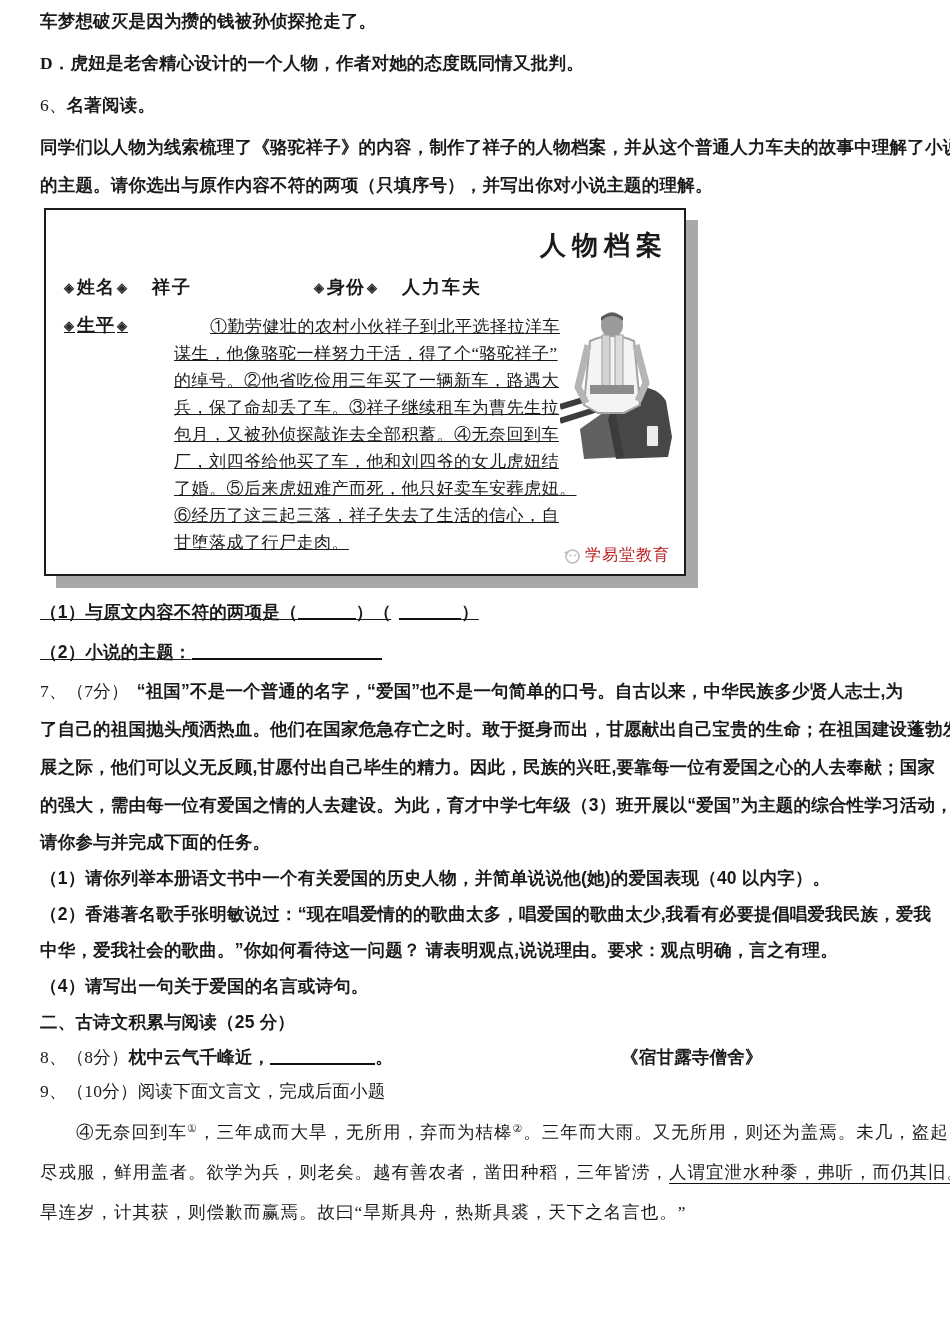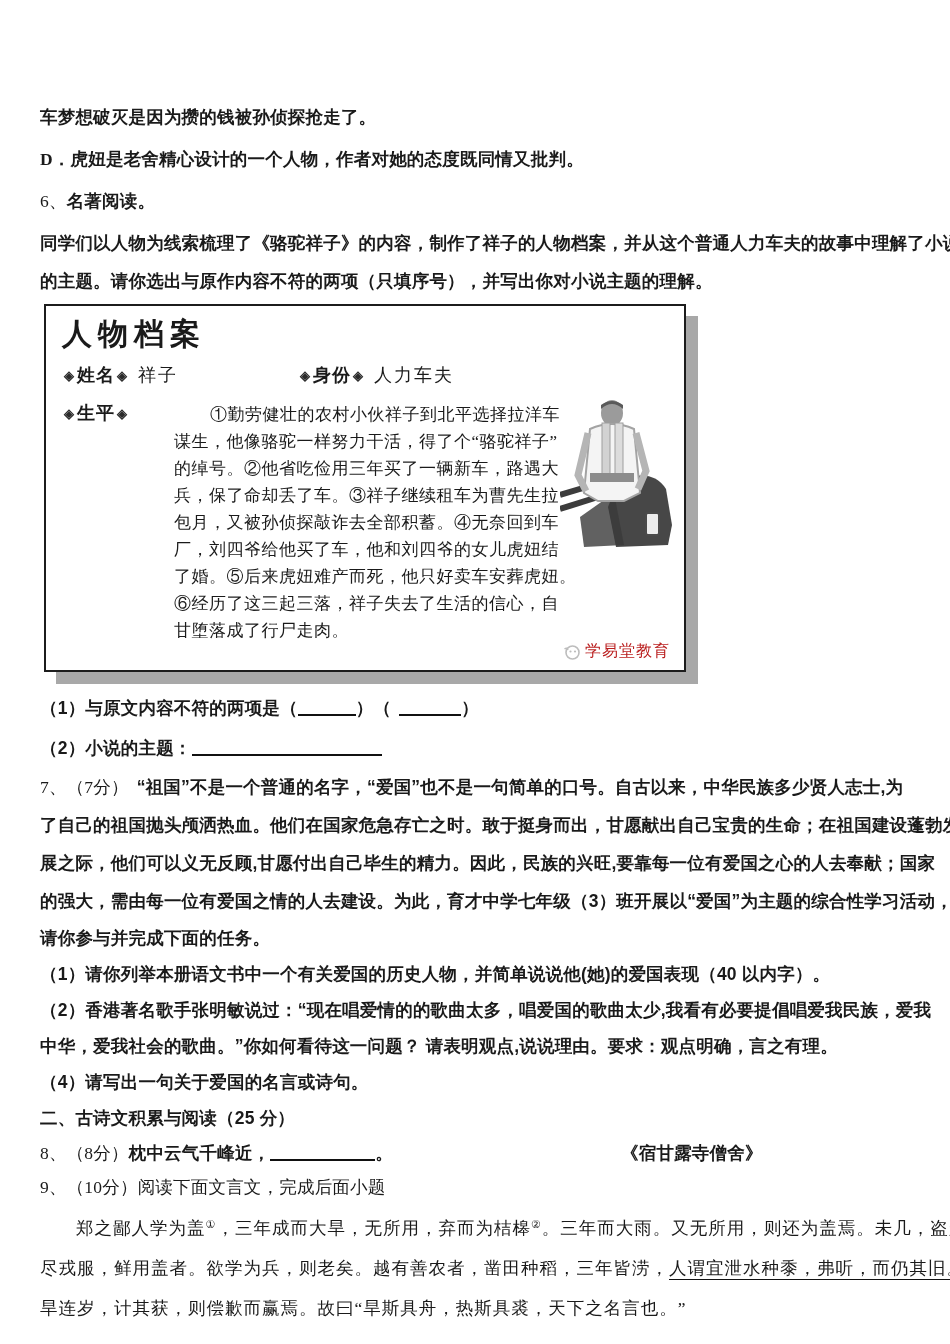--- a/index.html
+++ b/index.html
@@ -4,25 +4,25 @@
 <style>
   * { margin:0; padding:0; box-sizing:border-box; }
   html,body { background:#ffffff; }
   body {
     width:950px; height:1344px;
     font-family:"Liberation Sans", sans-serif;
     color:#1a1a1a;
     position:relative;
     overflow:hidden;
   }
-  .content { position:absolute; left:40px; right:34px; top:0; padding-top:96px; }
+  .content { position:absolute; left:40px; right:34px; top:0; }
 
   
   .tline { font-size:17.5px; font-weight:700; line-height:42px; white-space:nowrap; letter-spacing:0.2px; }
-  .lh40 { line-height:40px; }
+  .lh40 { line-height:40px;text-decoration:underline; }
   .lh38 { line-height:38px; }
   .lh36 { line-height:36px; }
   .lh34 { line-height:34px; }
   .num  { font-family:"Liberation Serif", serif; font-weight:400; }
 
   
   .blank { display:inline-block; border-bottom:2px solid #111; height:15px; vertical-align:-2px; }
   .w58  { width:58px; }
   .w62  { width:62px; }
   .w190 { width:190px; }
@@ -34,29 +34,29 @@
   .card {
     width:642px; margin:6px 0 16px 4px;
     border:2px solid #1c1c1c;
     background:#fff;
     box-shadow:12px 12px 0 0 #a8a8a8;
     position:relative;
     padding:10px 16px 6px 16px;
     height:368px;
   }
   .card-title {
-    text-align:left; font-family:"Liberation Serif", serif;
-    font-weight:700; font-size:30px; line-height:36px; letter-spacing:6px;
+    text-align:right; font-family:"Liberation Serif", serif;
+    font-weight:700; font-size:26px; line-height:36px; letter-spacing:6px;margin-top:8px;
   }
   .card-fields { display:flex; margin-top:10px; font-size:18px; line-height:26px; }
   .field-label { font-family:"Liberation Serif", serif; font-weight:700; letter-spacing:1px; }
   .orn { font-size:13px; color:#2a2a2a; vertical-align:1px; padding:0 2px; }
-  .field-value { font-family:"Liberation Serif", serif; font-weight:400; margin-left:8px; letter-spacing:2px; }
+  .field-value { font-family:"Liberation Serif", serif; font-weight:700; margin-left:22px; letter-spacing:2px; }
   .gap-identity { margin-left:120px; }
-  .card-life { display:flex; margin-top:12px; position:relative; }
+  .card-life { display:flex; margin-top:12px; position:relative;text-decoration:underline; }
   .life-label-col { width:112px; flex:0 0 112px; font-size:18px; }
   .life-text { font-family:"Liberation Serif", serif; font-size:17px; line-height:27px; letter-spacing:0.5px; white-space:nowrap; }
   .life-text .indent { padding-left:36px; }
   .illustration { position:absolute; right:-4px; top:-4px; width:112px; height:168px; }
   .watermark {
     position:absolute; right:14px; bottom:8px;
     display:flex; align-items:center; gap:4px;
     color:#b91c1c; font-size:16px; letter-spacing:1px;
   }
 
@@ -159,19 +159,19 @@
   <p class="tline lh36">（2）香港著名歌手张明敏说过：“现在唱爱情的的歌曲太多，唱爱国的歌曲太少,我看有必要提倡唱爱我民族，爱我</p>
   <p class="tline lh36">中华，爱我社会的歌曲。”你如何看待这一问题？ 请表明观点,说说理由。要求：观点明确，言之有理。</p>
   <p class="tline lh36">（4）请写出一句关于爱国的名言或诗句。</p>
 
   <p class="tline lh36">二、古诗文积累与阅读（25 分）</p>
 
   <p class="tline lh34"><span class="num">8、</span><span class="num">（8分）</span><span>枕中云气千峰近，</span><span class="blank w105"></span><span>。</span><span class="sp230"></span><span>《宿甘露寺僧舍》</span></p>
 
   <p class="tline lh34"><span class="num">9、</span><span class="num">（10分）</span><span class="num">阅读下面文言文，完成后面小题</span></p>
 
-  <p class="classical"><span class="indent2"></span><span>郑之鄙人学为盖</span><sup class="note">①</sup><span>，三年成而大旱，无所用，弃而为桔槔</span><sup class="note">②</sup><span>。三年而大雨。又无所用，则还为盖焉。未几，盗起，民</span></p>
+  <p class="classical"><span class="indent2"></span><span>④无奈回到车</span><sup class="note">①</sup><span>，三年成而大旱，无所用，弃而为桔槔</span><sup class="note">②</sup><span>。三年而大雨。又无所用，则还为盖焉。未几，盗起，民</span></p>
 
   <p class="classical"><span>尽戎服，鲜用盖者。欲学为兵，则老矣。越有善农者，凿田种稻，三年皆涝，</span><span class="uline">人谓宜泄水种黍，弗听，而仍其旧。</span></p>
 
   <p class="classical">旱连岁，计其获，则偿歉而赢焉。故曰“旱斯具舟，热斯具裘，天下之名言也。”</p>
 
 </div>
 
 </body></html>

